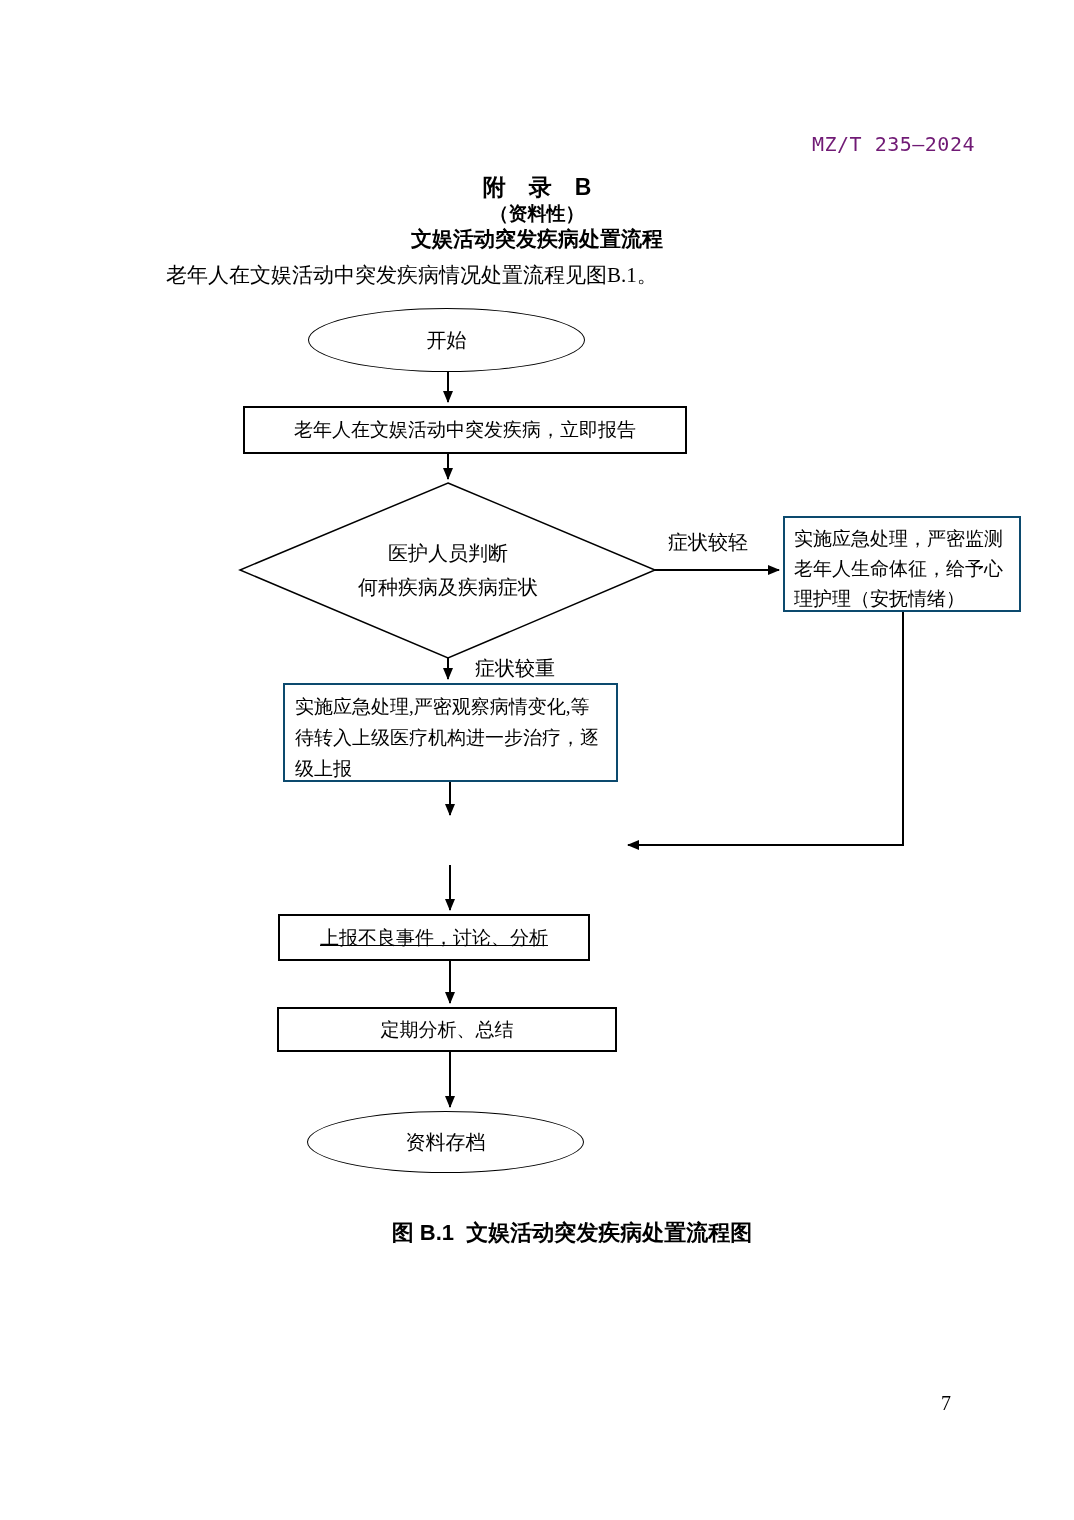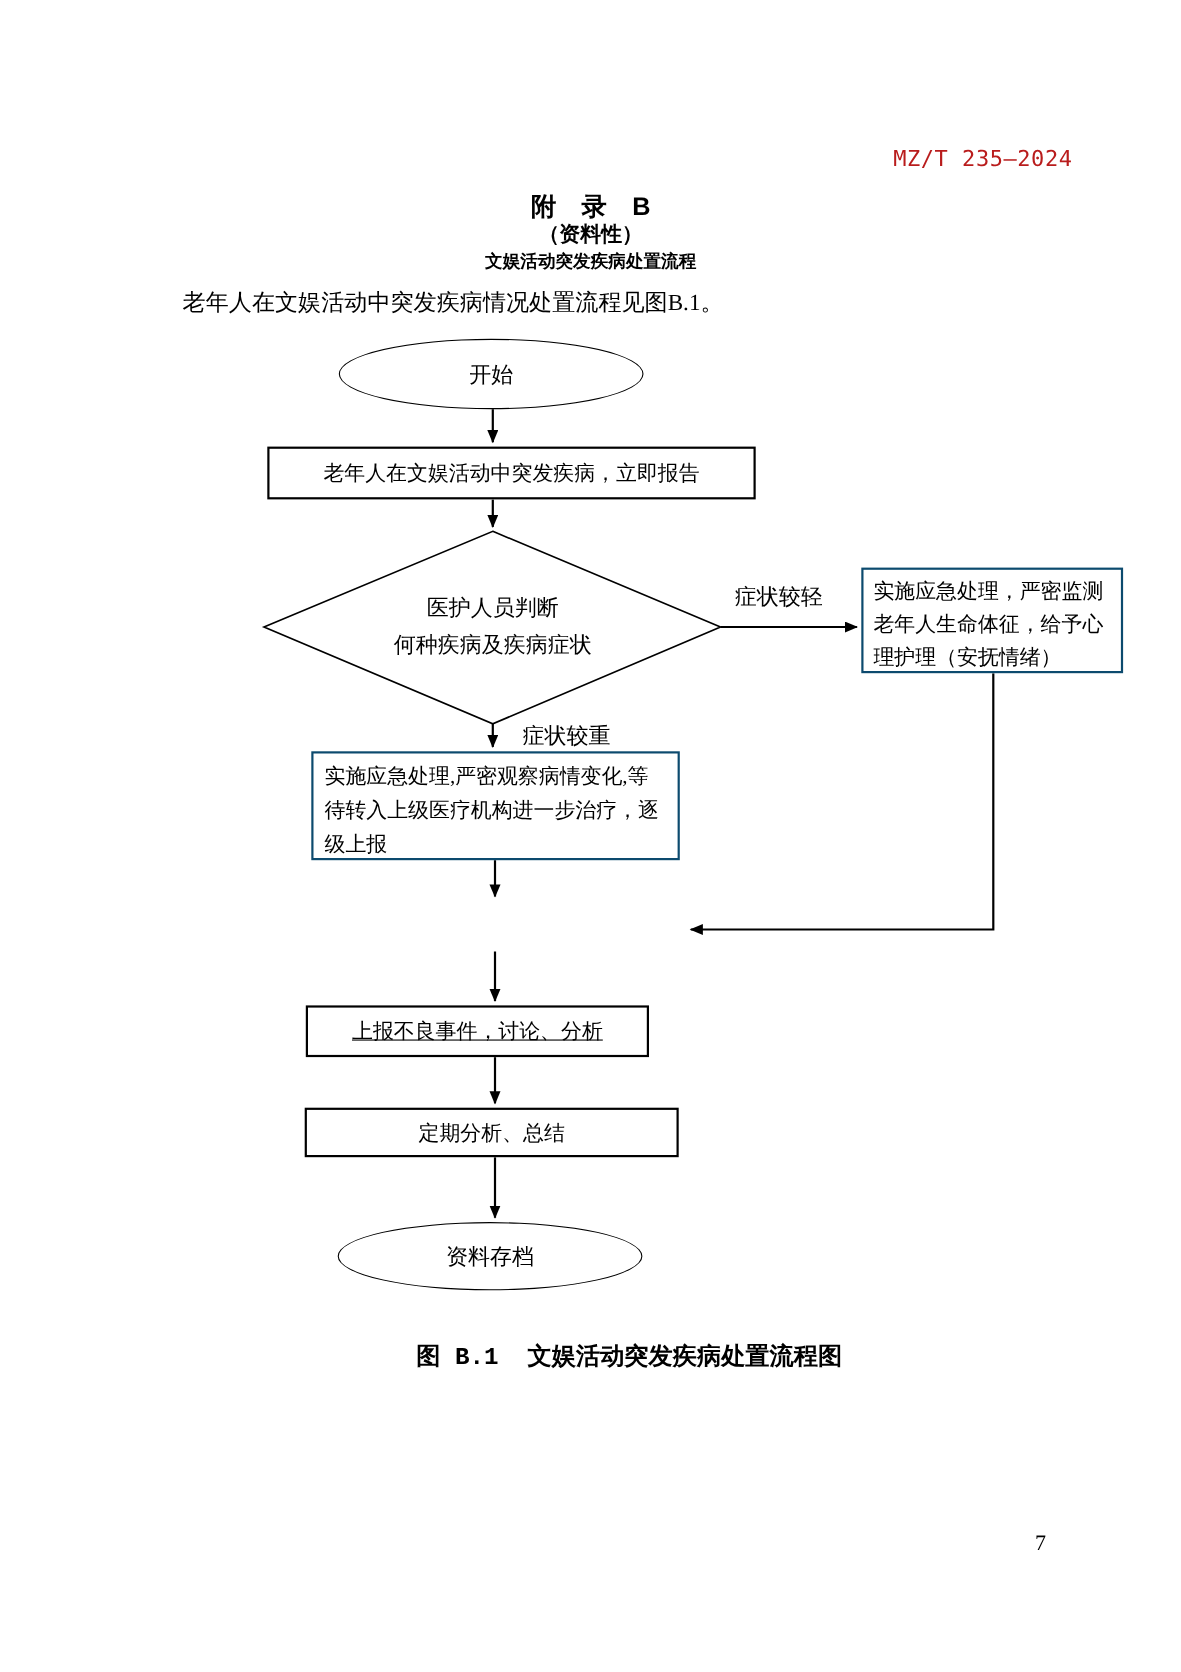--- a/index.html
+++ b/index.html
@@ -14,34 +14,34 @@
     font-family: "Liberation Serif", "DejaVu Serif", serif;
     color: #000;
   }
   .doc-header {
     position: absolute;
     top: 132px;
     right: 99px;
     font-family: "DejaVu Sans Mono", monospace;
     font-size: 20px;
     letter-spacing: 0.5px;
-    color: #b91c1c;
+    color: #701a75;
   }
   .title-block {
     position: absolute;
     top: 174px;
     left: 0;
     width: 100%;
     text-align: center;
     font-family: "Liberation Sans", "DejaVu Sans", sans-serif;
     font-weight: 700;
   }
   .title-line1 { font-size: 23px; line-height: 27px; white-space: pre; }
   .title-line2 { font-size: 19px; line-height: 25px; }
-  .title-line3 { font-size: 16px; line-height: 26px; }
+  .title-line3 { font-size: 21px; line-height: 26px; }
   .intro {
     position: absolute;
     top: 261px;
     left: 166px;
     font-size: 21px;
     white-space: nowrap;
   }
   .flow-svg {
     position: absolute;
     top: 0; left: 0;
@@ -86,21 +86,21 @@
     position: absolute;
     z-index: 2;
     font-size: 20px;
     white-space: nowrap;
   }
   .figure-caption {
     position: absolute;
     top: 1218px;
     left: 572px;
     transform: translateX(-50%);
-    font-family: Liberation Mono, monospace;
+    font-family: Liberation Sans, sans-serif;
     font-weight: 700;
     font-size: 22px;
     white-space: pre;
   }
   .page-number {
     position: absolute;
     top: 1392px;
     left: 941px;
     font-size: 20px;
   }

